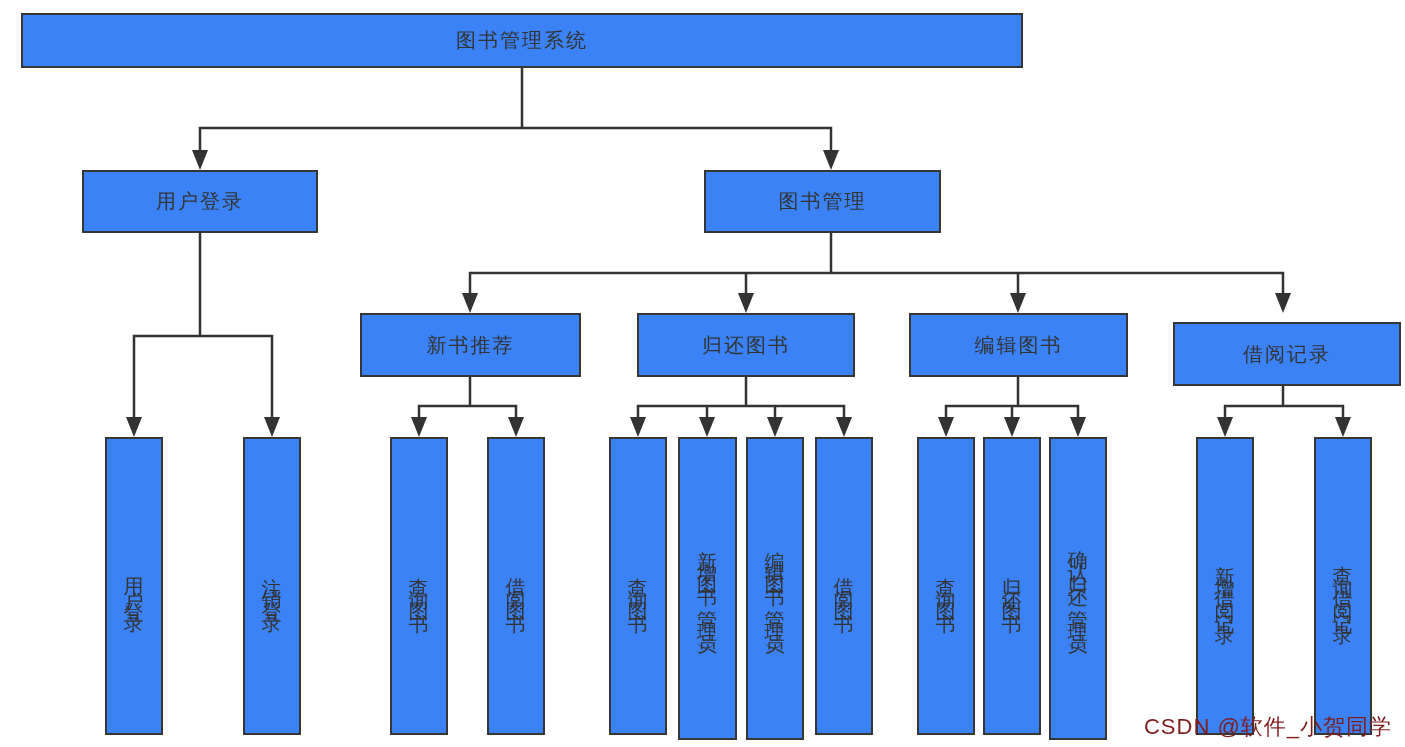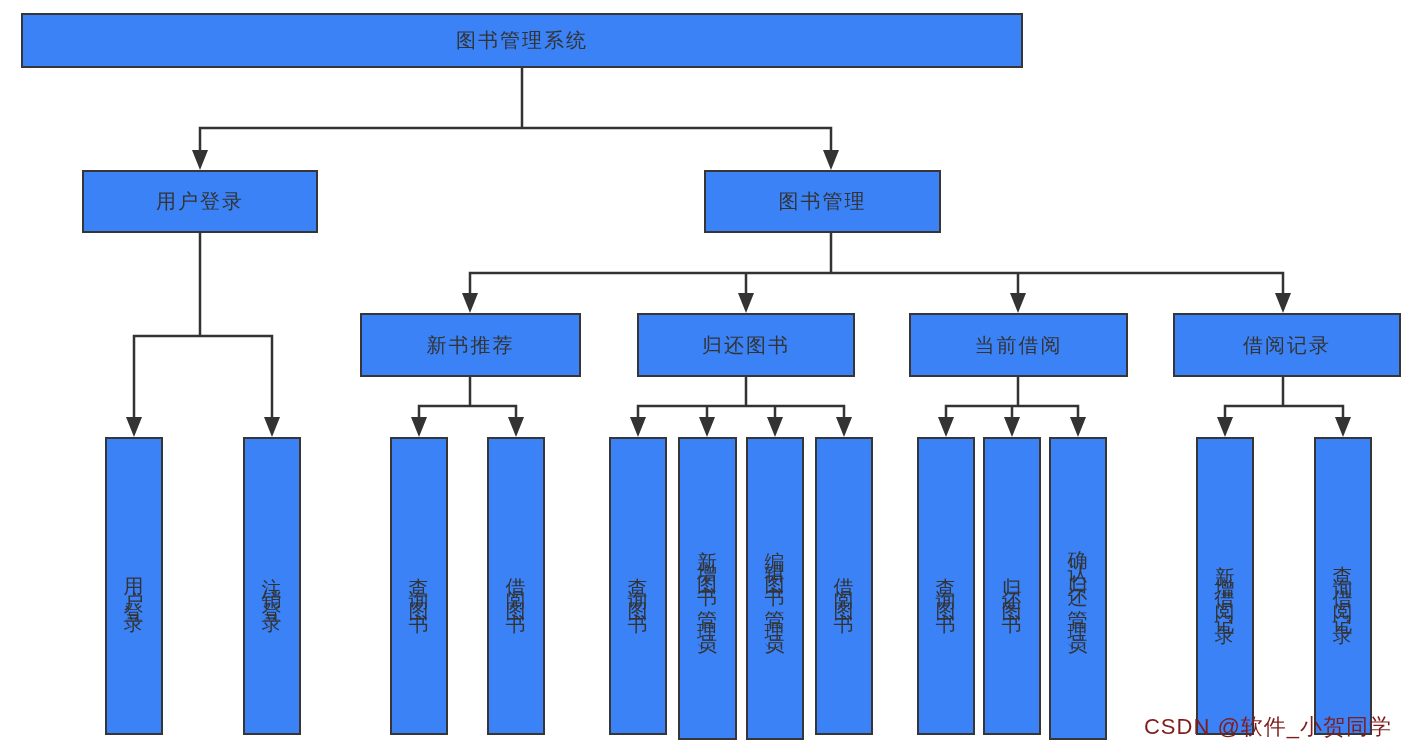--- a/index.html
+++ b/index.html
@@ -19,21 +19,21 @@
   }
   
   .b-root{left:21px;top:13px;width:1002px;height:55px;}
   
   .b-userlogin{left:82px;top:170px;width:236px;height:63px;}
   .b-bookmgmt{left:704px;top:170px;width:237px;height:63px;}
   
   .b-newbook{left:360px;top:313px;width:221px;height:64px;font-family:Liberation Serif, serif;}
   .b-borrowing{left:637px;top:313px;width:218px;height:64px;}
   .b-current{left:909px;top:313px;width:219px;height:64px;}
-  .b-records{left:1173px;top:313px;width:228px;height:64px;}
+  .b-records{left:1173px;top:322px;width:228px;height:64px;}
   
   .leaf{top:437px;width:58px;height:298px;}
   .leaf.tall{height:303px;}
   .l-ul1{left:105px;} .l-ul2{left:243px;}
   .l-nb1{left:390px;} .l-nb2{left:487px;}
   .l-bb1{left:609px;} .l-bb2{left:678px;width:59px;} .l-bb3{left:746px;} .l-bb4{left:815px;}
   .l-cb1{left:917px;} .l-cb2{left:983px;} .l-cb3{left:1049px;}
   .l-br1{left:1196px;} .l-br2{left:1314px;}
   .watermark{
     position:absolute;right:13px;top:712px;z-index:5;
@@ -89,21 +89,21 @@
     <span class="label">图书管理</span>
   </div>
 
   <div class="box h b-newbook">
     <span class="label">新书推荐</span>
   </div>
   <div class="box h b-borrowing">
     <span class="label">归还图书</span>
   </div>
   <div class="box h b-current">
-    <span class="label">当前借阅</span>
+    <span class="label">编辑图书</span>
   </div>
   <div class="box h b-records">
     <span class="label">借阅记录</span>
   </div>
 
   <div class="box v leaf l-ul1">
     <span class="label">用户登录</span>
   </div>
   <div class="box v leaf l-ul2">
     <span class="label">注销登录</span>

